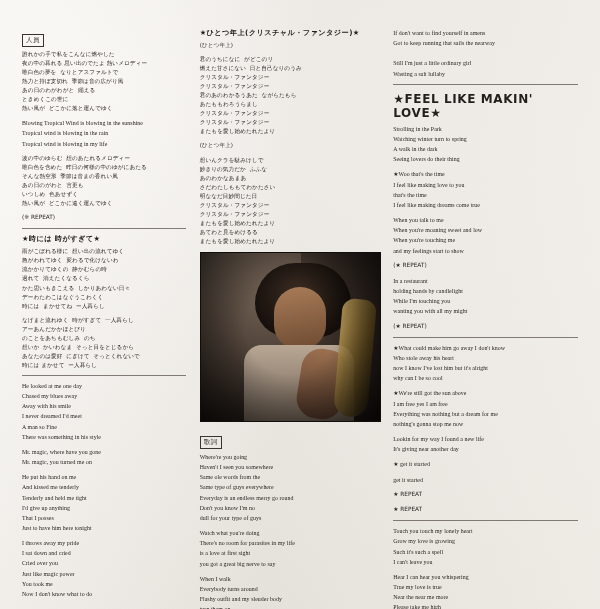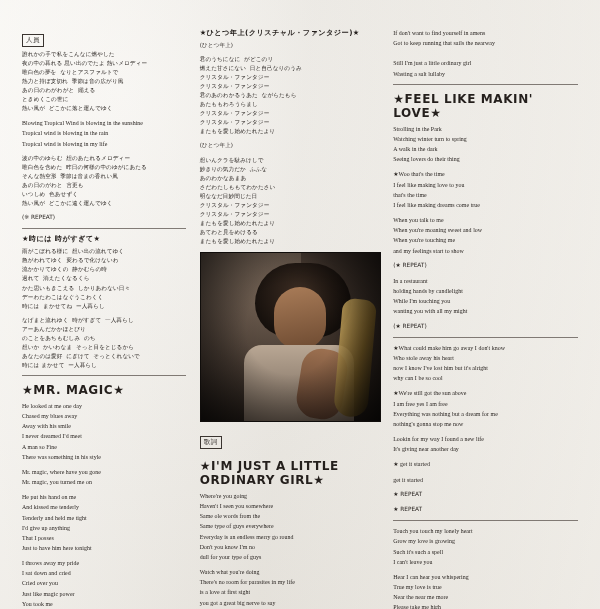--- a/index.html
+++ b/index.html
@@ -179,21 +179,20 @@
 時には  まかせてね  ー人暮らし</div>
       <div class="jp">なげまと流れゆく  時がすぎて  一人暮らし
 アーあんだかかほとびり
 のことをあちもむしみ  のち
 想いか  かいわなま  そっと目をとじるから
 あなたのは愛好  にぎけて  そっとくれないで
 時には まかせて  ー人暮らし</div>
 
       <div class="hr"></div>
 
-      <div class="etitle">★MR. MAGIC★</div>
       <div class="en">He looked at me one day
 Chased my blues away
 Away with his smile
 I never dreamed I'd meet
 A man so Fine
 There was something in his style</div>
       <div class="en">Mr. magic, where have you gone
 Mr. magic, you turned me on</div>
       <div class="en">He put his hand on me
 And kissed me tenderly
@@ -240,21 +239,20 @@
         <div class="hair"></div>
         <div class="face"></div>
         <div class="body"></div>
         <div class="arm"></div>
         <div class="sax"></div>
         <div class="vig"></div>
       </div>
 
       <div class="boxhead">歌詞</div>
 
-      <div class="etitle">★I'M JUST A LITTLE ORDINARY GIRL★</div>
       <div class="en">Where're you going
 Haven't I seen you somewhere
 Same ole words from the
 Same type of guys everywhere
 Everyday is an endless merry go round
 Don't you know I'm no
 dull for your type of guys</div>
       <div class="en">Watch what you're doing
 There's no room for parasites in my life
 is a love at first sight

